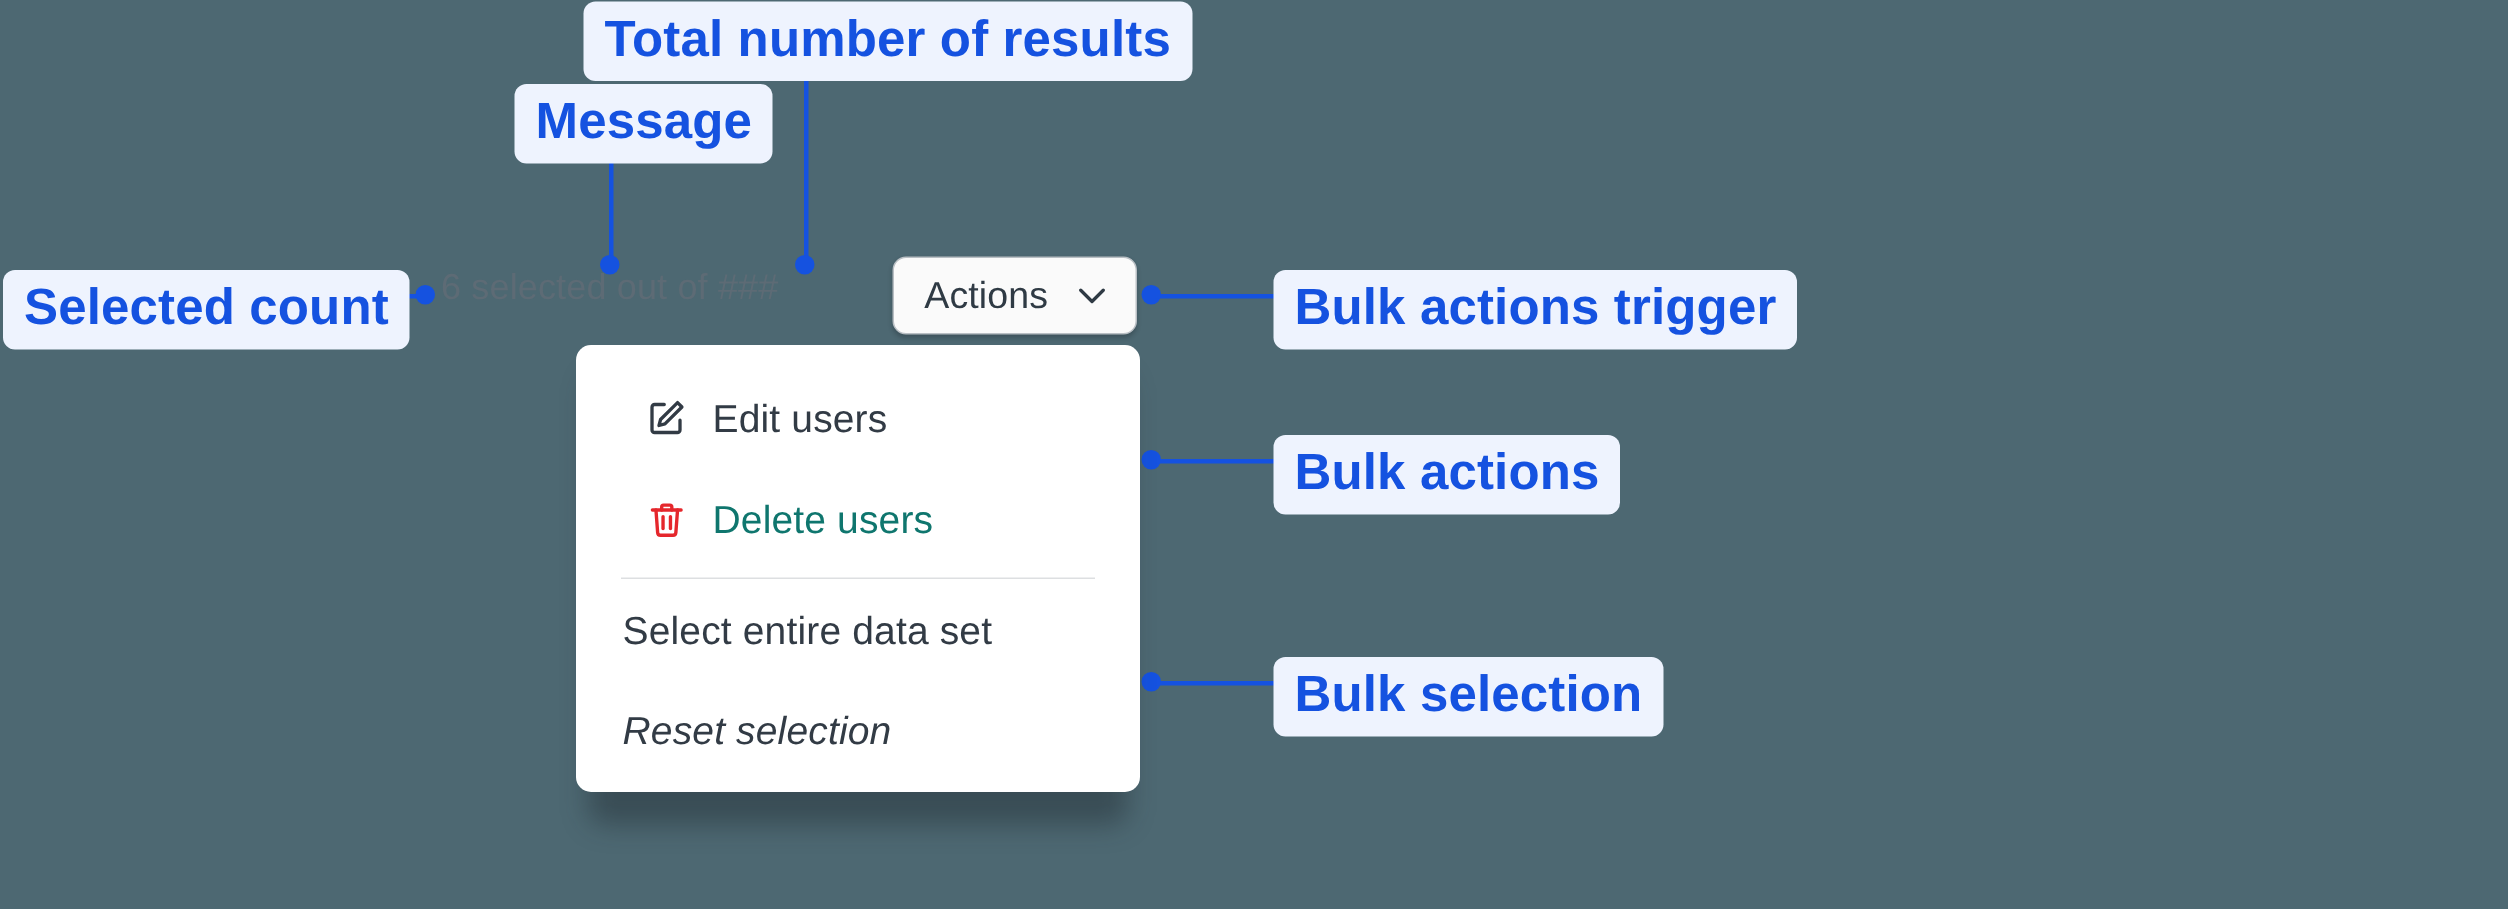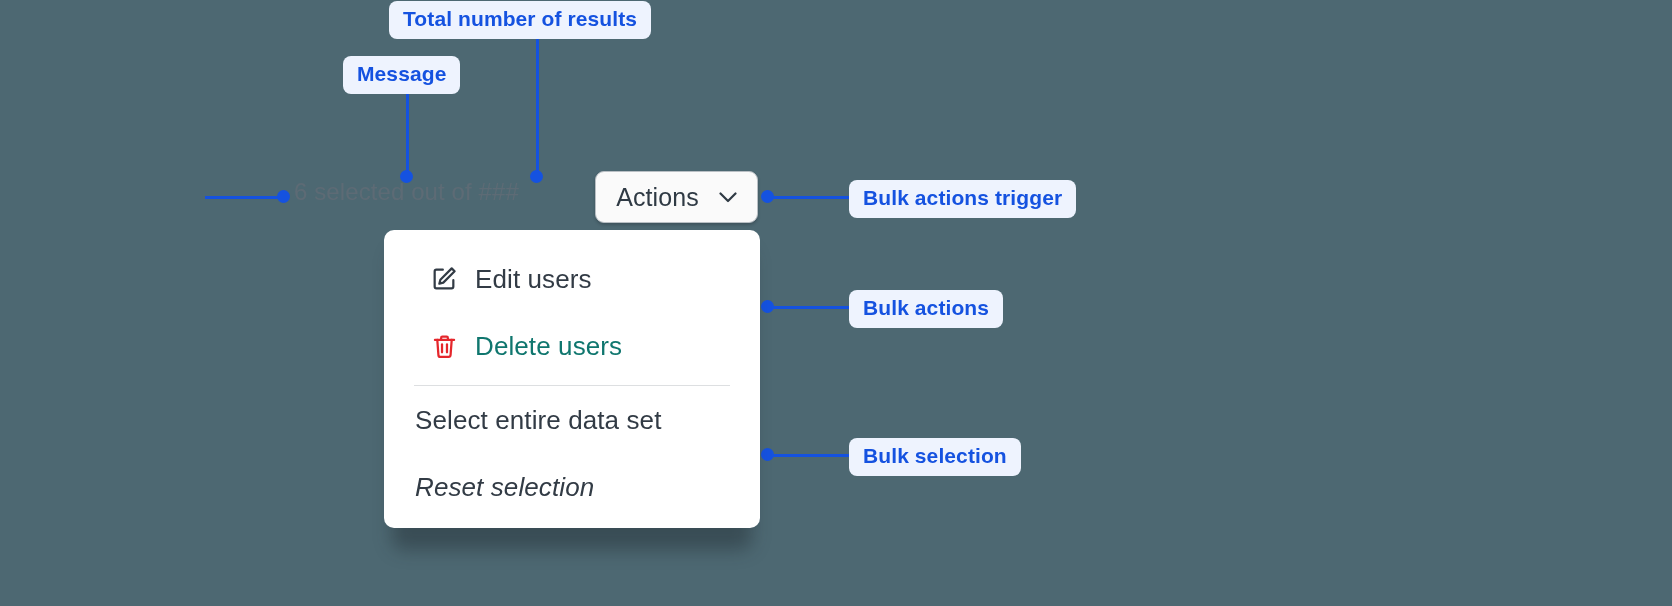--- a/index.html
+++ b/index.html
@@ -17,21 +17,21 @@
     position: relative;
     width: 1672px;
     height: 606px;
   }
 
   
   .callout {
     position: absolute;
     background: #eef3fe;
     color: #1552e0;
-    font-size: 21px;
+    font-size: 34px;
     font-weight: 700;
     letter-spacing: 0.1px;
     border-radius: 8px;
     padding: 6px 14px 8px 14px;
     white-space: nowrap;
     line-height: 1.15;
     box-sizing: border-box;
   }
 
   
@@ -171,20 +171,21 @@
   <div class="dot" style="left:761px; top:300px;"></div>
   <div class="conn-h" style="left:770px; top:306px; width:84px;"></div>
 
   <div class="dot" style="left:761px; top:448px;"></div>
   <div class="conn-h" style="left:770px; top:454px; width:84px;"></div>
 
   <div class="callout" style="left:389px; top:1px;">Total number of results</div>
 
   <div class="callout" style="left:343px; top:56px;">Message</div>
 
+  <div class="callout" style="left:2px; top:180px;">Selected count</div>
 
   <div class="callout" style="left:849px; top:180px;">Bulk actions trigger</div>
 
   <div class="callout" style="left:849px; top:290px;">Bulk actions</div>
 
   <div class="callout" style="left:849px; top:438px;">Bulk selection</div>
 
   <div class="selected-count">6 selected out of ###</div>
 
   <div class="actions-button">

